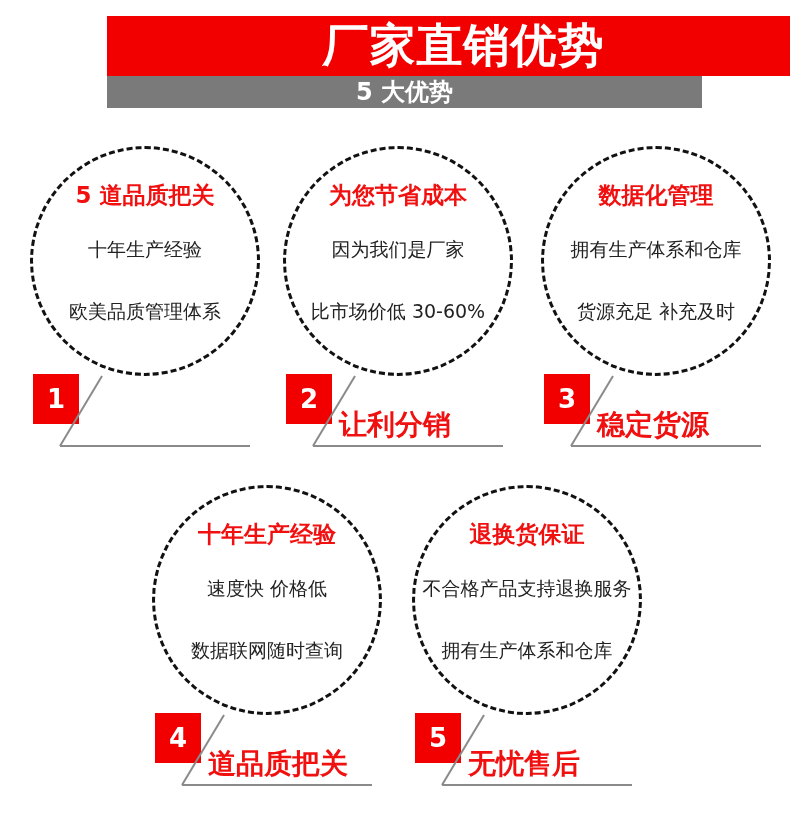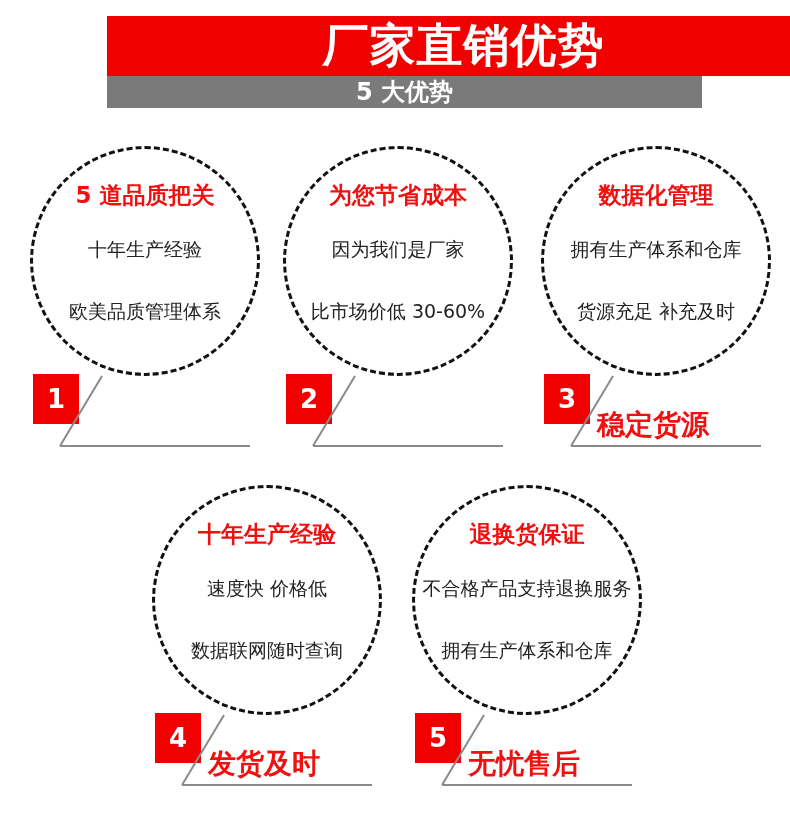--- a/index.html
+++ b/index.html
@@ -45,20 +45,21 @@
 <div class="card" style="left:283px; top:146px;">
   <div class="circle">
     <div class="head">为您节省成本</div>
     <div class="line">因为我们是厂家</div>
     <div class="line">比市场价低 30-60%</div>
   </div>
   <div class="badge">2</div>
   <svg class="slash" viewBox="0 0 60 72">
       <line x1="58" y1="2" x2="16" y2="72" stroke="#8a8a8a" stroke-width="2"></line>
     </svg>
+  <div class="label">让利分销</div>
   <div class="underline"></div>
 </div>
 
 <div class="card" style="left:541px; top:146px;">
   <div class="circle">
     <div class="head">数据化管理</div>
     <div class="line">拥有生产体系和仓库</div>
     <div class="line">货源充足 补充及时</div>
   </div>
   <div class="badge">3</div>
@@ -72,21 +73,21 @@
 <div class="card" style="left:152px; top:485px;">
   <div class="circle">
     <div class="head">十年生产经验</div>
     <div class="line">速度快 价格低</div>
     <div class="line">数据联网随时查询</div>
   </div>
   <div class="badge">4</div>
   <svg class="slash" viewBox="0 0 60 72">
       <line x1="58" y1="2" x2="16" y2="72" stroke="#8a8a8a" stroke-width="2"></line>
     </svg>
-  <div class="label">发货及时</div>
+  <div class="label">道品质把关</div>
   <div class="underline"></div>
 </div>
 
 <div class="card" style="left:412px; top:485px;">
   <div class="circle">
     <div class="head">退换货保证</div>
     <div class="line">不合格产品支持退换服务</div>
     <div class="line">拥有生产体系和仓库</div>
   </div>
   <div class="badge">5</div>

